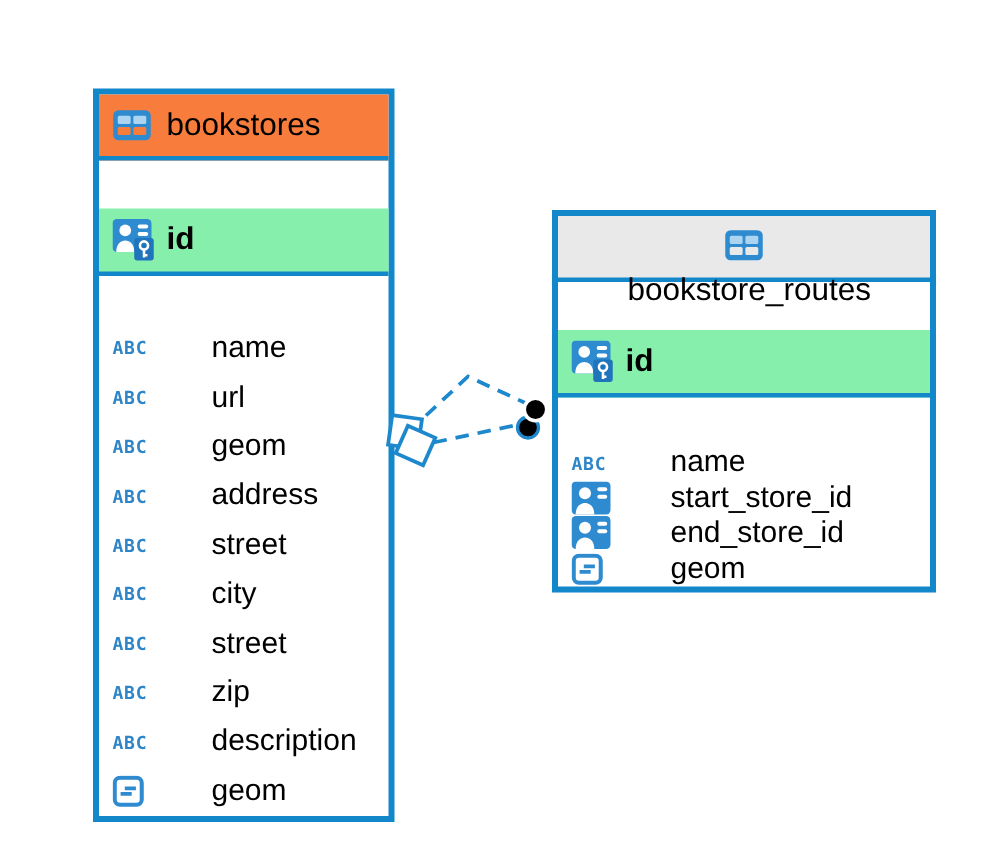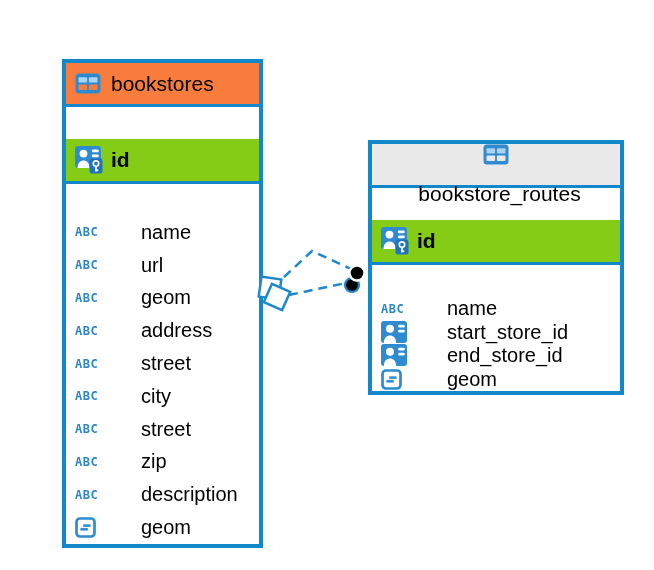--- a/index.html
+++ b/index.html
@@ -16,25 +16,25 @@
   .card-routes{left:368px;top:140px;width:256px;height:255px;}
   .thead{
     height:44px;flex:0 0 44px;display:flex;align-items:center;
     padding-left:7px;border-bottom:3px solid #1288cb;box-sizing:border-box;
   }
   .hdr-orange{background:#f87d3d;}
   .hdr-gray{background:#e9e9e9;flex-direction:column;}
   .pk-row{
     height:45px;flex:0 0 45px;display:flex;align-items:center;
     padding-left:7px;border-bottom:3px solid #1288cb;box-sizing:border-box;
-    background:#84cc16;
+    background:#86efac;
   }
   .tbody{flex:1;display:flex;flex-direction:column;padding-left:7px;}
   .col-row{flex:1;display:flex;align-items:center;}
-  .icon-box{width:38px;flex:0 0 38px;display:flex;justify-content:flex-start;padding-left:2px;box-sizing:border-box;}
+  .icon-box{width:38px;flex:0 0 38px;display:flex;align-items:center;justify-content:flex-start;padding-left:2px;box-sizing:border-box;}
   .title-text{font-size:21px;color:#000;white-space:nowrap;}
   .pk-text{font-size:21px;font-weight:700;color:#000;}
   .col-text{font-size:20px;color:#000;white-space:nowrap;margin-left:30px;}
   .abc{
     font-family:"DejaVu Sans Mono", monospace;
     font-size:12px;font-weight:800;color:#2e86c8;letter-spacing:0.5px;
   }
   .hole{fill:#ffffff;}
   .hdr-orange .hole{fill:#f87d3d;}
   .hdr-gray .hole{fill:#e9e9e9;}

